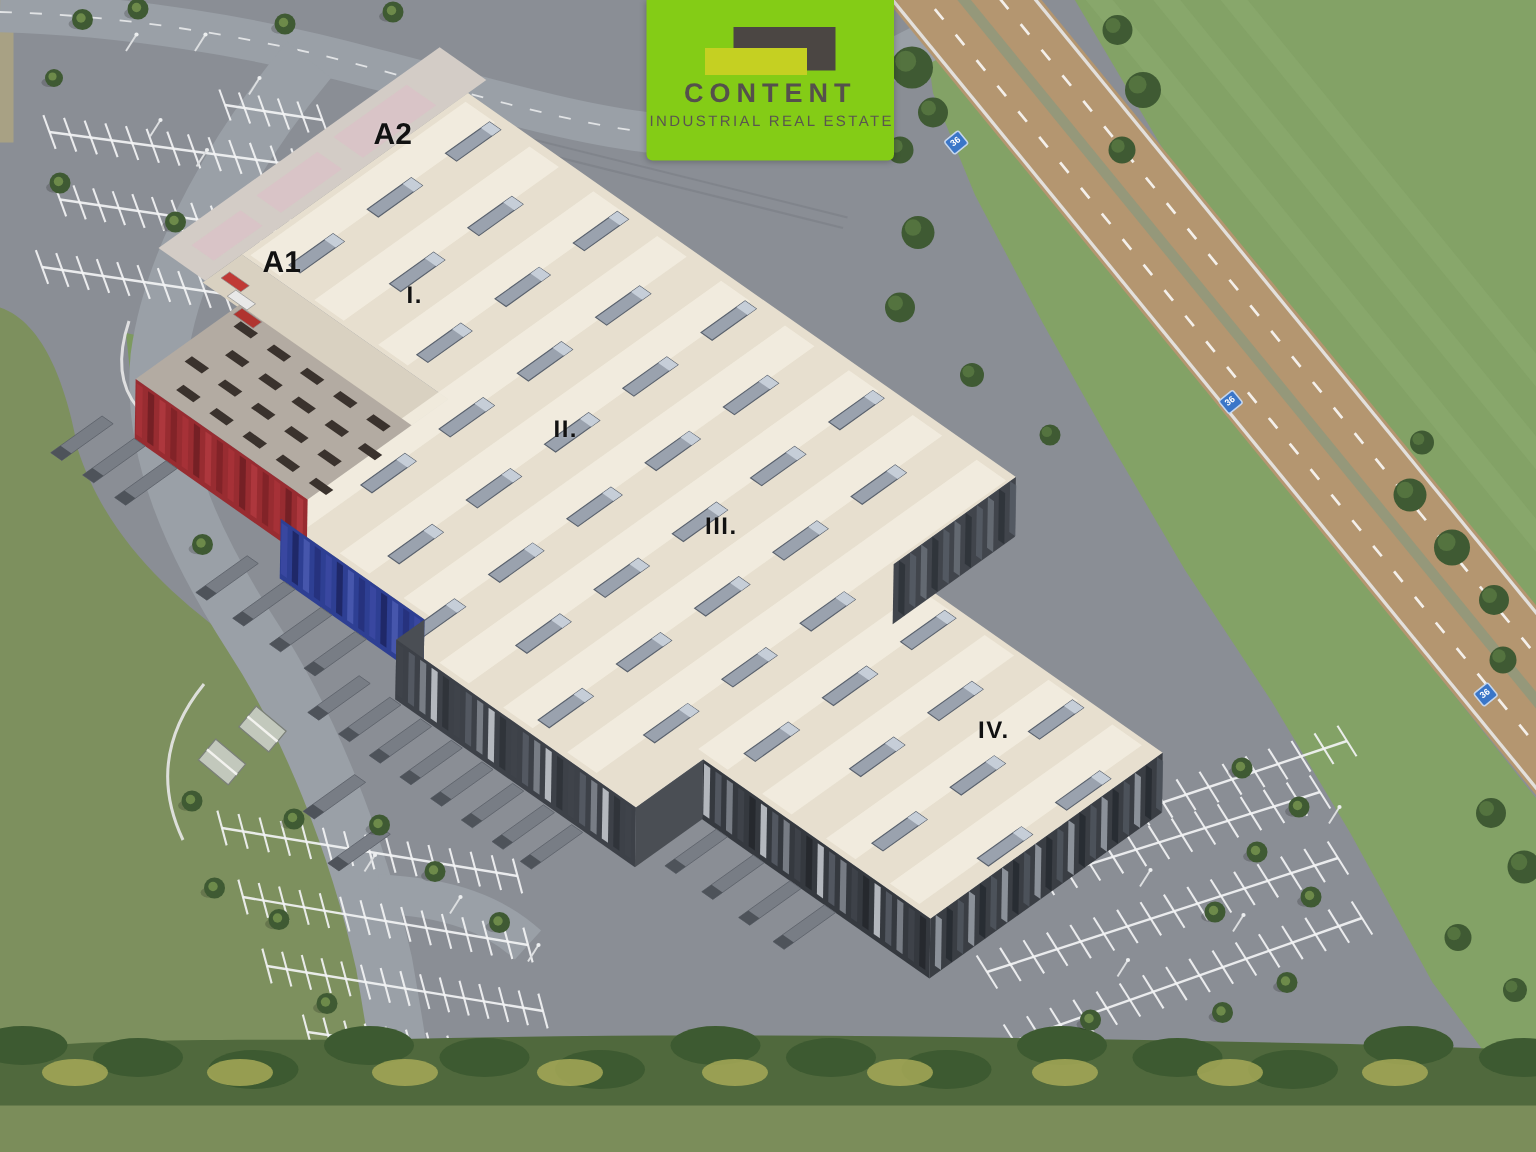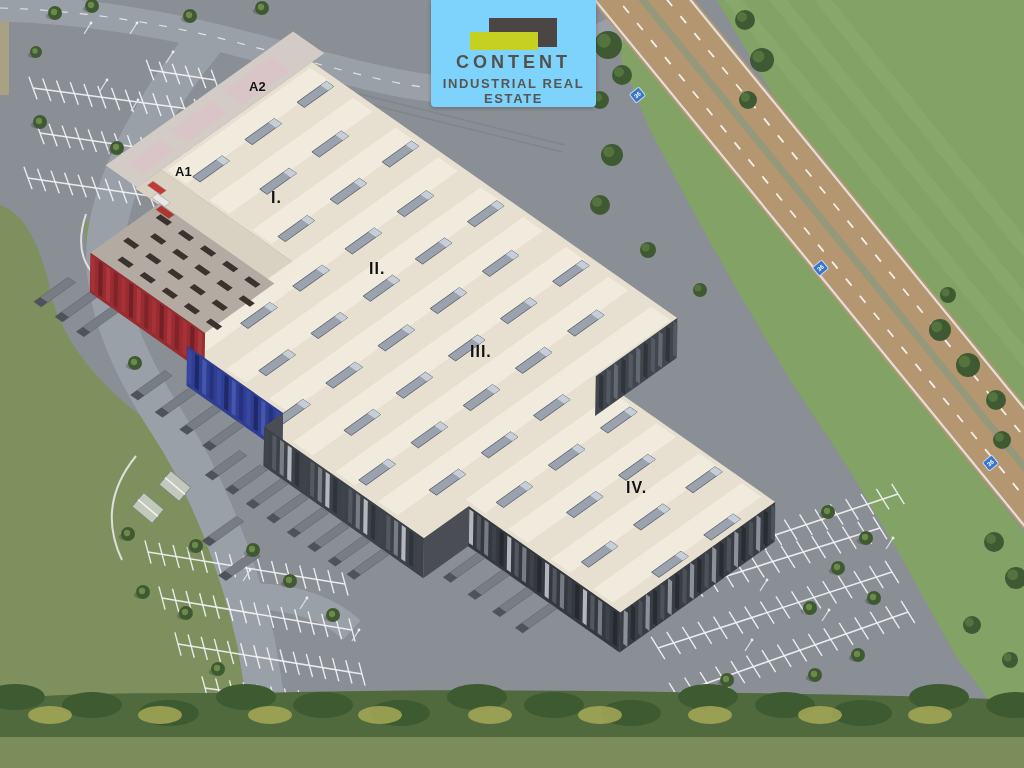--- a/index.html
+++ b/index.html
@@ -1,32 +1,32 @@
 <!DOCTYPE html>
 <html><head>
 <meta charset="utf-8">
 <style>
   html,body{margin:0;padding:0;background:#222;}
   .scene{position:relative;width:1024px;height:768px;overflow:hidden;
          font-family:"Liberation Sans",sans-serif;background:#8a8e95;}
   .scene svg{position:absolute;left:0;top:0;}
   .site-label{position:absolute;color:#111;font-weight:bold;
               text-shadow:0 0 2px rgba(255,255,255,.35);}
-  .hall-label{font-size:13px;}
+  .hall-label{font-size:20px;}
   .section-label{font-size:16px;letter-spacing:1px;}
   .logo-box{position:absolute;left:431px;top:0;width:165px;height:107px;
-            background:#7dd3fc;border-radius:0 0 4px 4px;
+            background:#84cc16;border-radius:0 0 4px 4px;
             box-shadow:0 1px 4px rgba(0,0,0,.25);}
   .logo-mark{position:absolute;left:0;top:0;width:100%;height:52px;}
   .logo-mark .dark{position:absolute;left:58px;top:18px;width:68px;height:29px;}
   .logo-mark .accent{position:absolute;left:39px;top:32px;width:68px;height:18px;}
   .logo-title{position:absolute;left:0;top:52px;width:100%;text-align:center;
               font-size:18px;font-weight:600;letter-spacing:4px;color:#55504c;}
-  .logo-tagline{position:absolute;left:0;top:76px;width:100%;text-align:center;
-                font-size:13px;font-weight:bold;letter-spacing:1.6px;color:#5a5550;}
+  .logo-tagline{position:absolute;left:0;top:76px;width:100%;text-align:right;
+                font-size:10px;font-weight:normal;letter-spacing:1.6px;color:#5a5550;}
   .km-marker{position:absolute;width:13px;height:12px;border-radius:2px;
              display:flex;align-items:center;justify-content:center;
              color:#fff;font-size:6px;font-weight:bold;
              border:1px solid rgba(230,238,248,.8);box-sizing:border-box;}
 </style>
 </head>
 <body>
 
 <div class="scene">
   <svg id="map" width="1024" height="768" viewBox="0 0 1024 768">
@@ -693,23 +693,23 @@
         <circle cx="972" cy="625" r="9" fill="#3f5a33"></circle>
         <circle cx="969.3" cy="622.3" r="4.5" fill="#54733f"></circle>
         <circle cx="1010" cy="660" r="8" fill="#3f5a33"></circle>
         <circle cx="1007.6" cy="657.6" r="4" fill="#54733f"></circle>
       </g>
   </svg>
 
   <div class="site-label hall-label" style="left:249px;top:79px;">A2</div>
   <div class="site-label hall-label" style="left:175px;top:164px;">A1</div>
   <div class="site-label section-label" style="left:271px;top:189px;">I.</div>
-  <div class="site-label section-label" style="left:369px;top:260px;">II.</div>
+  <div class="site-label section-label" style="left:369px;top:278px;">II.</div>
   <div class="site-label section-label" style="left:470px;top:343px;">III.</div>
-  <div class="site-label section-label" style="left:626px;top:479px;">IV.</div>
+  <div class="site-label section-label" style="left:652px;top:479px;">IV.</div>
 
   <div class="km-marker" style="left: 631px; top: 89px; transform: rotate(-39deg); background: rgb(58, 118, 200);">36</div>
   <div class="km-marker" style="left: 814px; top: 262px; transform: rotate(-39deg); background: rgb(58, 118, 200);">36</div>
   <div class="km-marker" style="left: 984px; top: 457px; transform: rotate(-39deg); background: rgb(58, 118, 200);">36</div>
 
   <div class="logo-box">
     <div class="logo-mark">
       <div class="dark" style="background: rgb(75, 70, 67);"></div>
       <div class="accent" style="background: rgb(197, 208, 34);"></div>
     </div>

